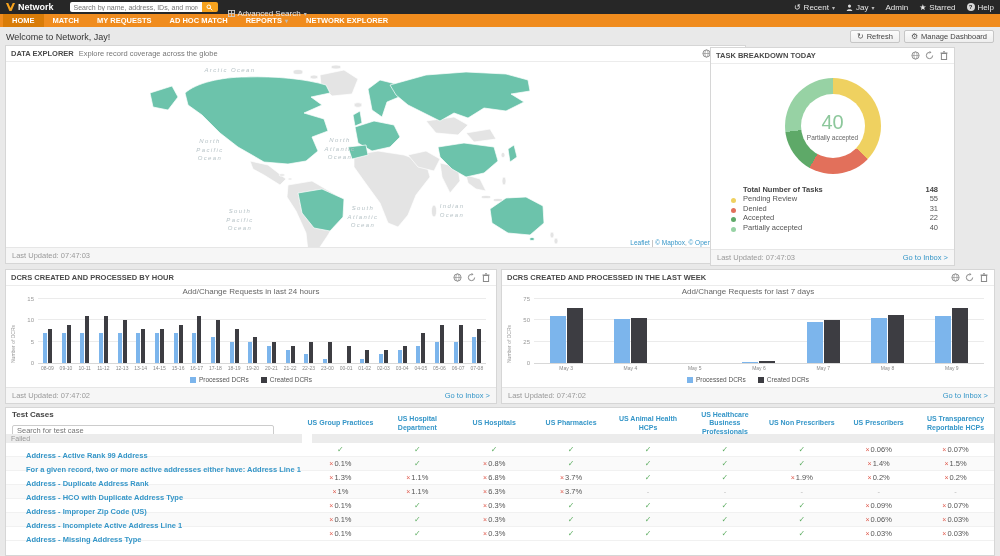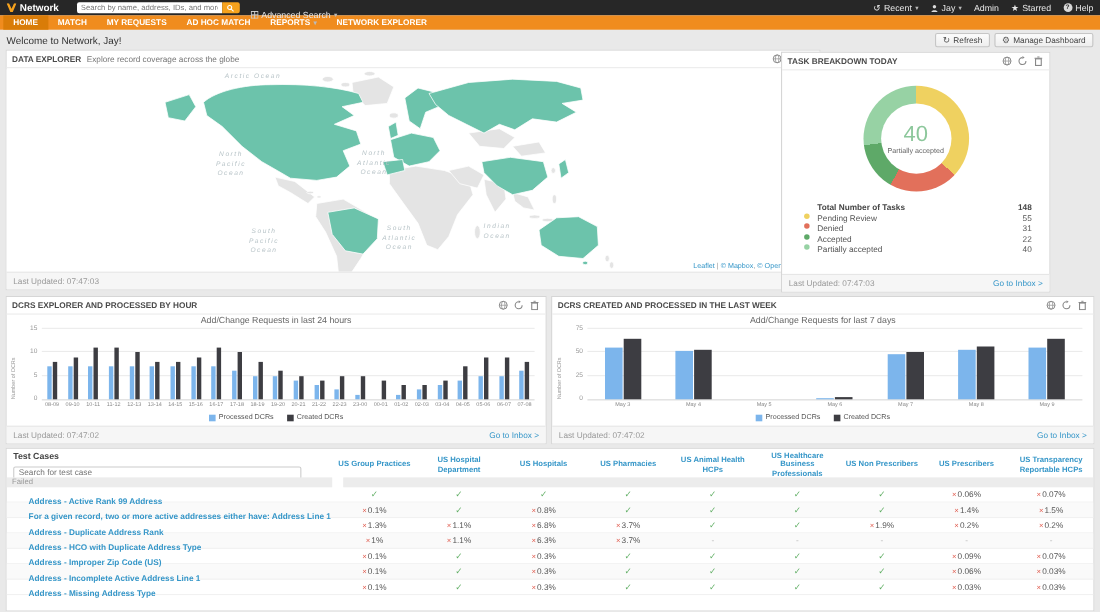--- a/index.html
+++ b/index.html
@@ -56,21 +56,21 @@
   .attr { position:absolute; right:2px; bottom:1px; font-size:6.5px; color:#999; background:rgba(255,255,255,.85); padding:0 2px; }
   .attr a { color:#3596c8; text-decoration:none; cursor:pointer; }
 
   
   .donut-wrap { display:flex; justify-content:center; margin-top:14px; }
   .donut { width:96px; height:96px; border-radius:50%; position:relative; }
   .hole { position:absolute; inset:16px; background:#fff; border-radius:50%; display:flex; flex-direction:column; align-items:center; justify-content:center; }
   .hole .val { font-size:20px; color:#8cc79b; line-height:1; }
   .hole .lbl { font-size:6.5px; color:#666; margin-top:2px; }
   .tlegend { margin:10px 16px 0 20px; font-size:7.5px; color:#555; }
-  .lrow { display:flex; align-items:flex-start; height:9.5px; }
+  .lrow { display:flex; align-items:flex-end; height:9.5px; }
   .lrow.total { font-weight:bold; color:#444; }
   .ldot { width:5px; height:5px; border-radius:50%; margin-right:7px; flex:none; }
   .lval { margin-left:auto; }
   .lrow.total .lval { font-weight:bold; }
 
   
   .chart { position:absolute; top:17px; left:4px; right:4px; }
   .ctitle { text-align:center; font-size:8px; color:#666; height:11px; }
   .plotwrap { position:relative; margin:2px 6px 0 28px; height:64px; border-bottom:1px solid #d8d8d8; }
   .gline { position:absolute; left:0; right:0; height:1px; background:#ebebeb; }
@@ -353,21 +353,21 @@
       </div>
     </div>
   <div class="panel-ft">
     <span>Last Updated: 07:47:03</span>
     <span class="ft-link">Go to Inbox &gt;</span>
   </div>
 </section>
 
 <section class="panel" id="p-hour">
   <div class="panel-hd">
-    <span class="panel-title">DCRS EXPLORER AND PROCESSED BY HOUR</span>
+    <span class="panel-title">DCRS CREATED AND PROCESSED BY HOUR</span>
     <span class="panel-icons">
       <span class="picon">
           <svg width="9" height="9" viewBox="0 0 10 10">
             <circle cx="5" cy="5" r="4" fill="none" stroke="#888"></circle>
             <ellipse cx="5" cy="5" rx="1.8" ry="4" fill="none" stroke="#888" stroke-width="0.7"></ellipse>
             <line x1="1" y1="5" x2="9" y2="5" stroke="#888" stroke-width="0.7"></line>
           </svg>
         </span>
       <span class="picon">
           <svg width="9" height="9" viewBox="0 0 10 10">

